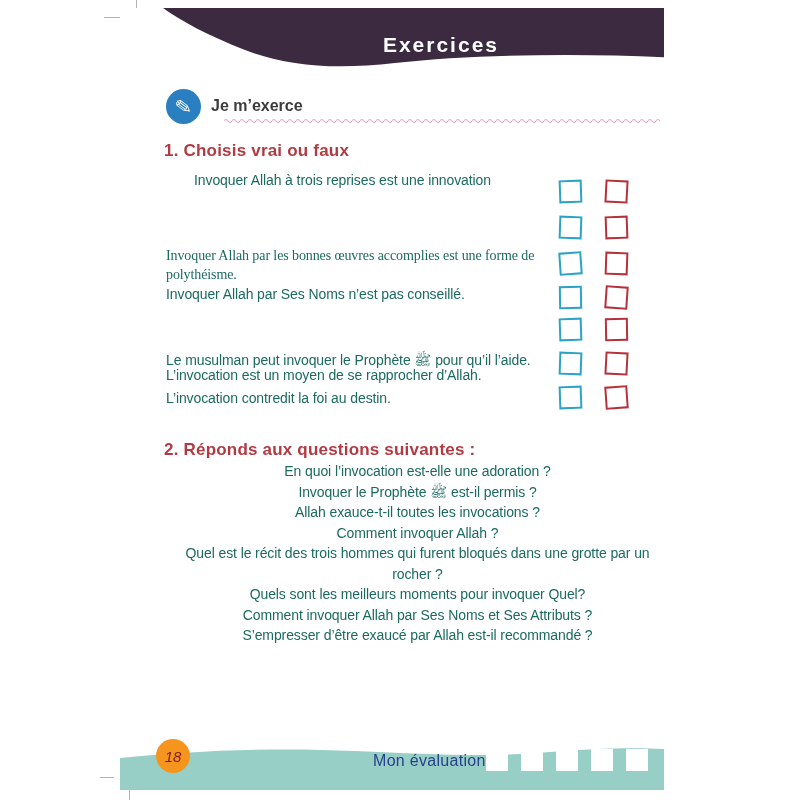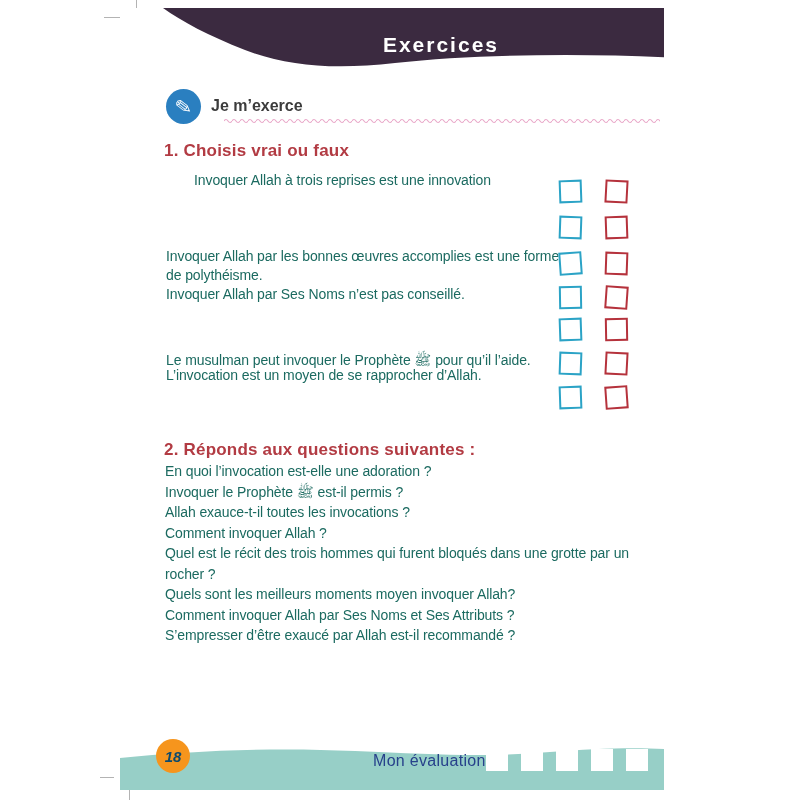--- a/index.html
+++ b/index.html
@@ -23,44 +23,44 @@
 
   
   .sec-head{position:absolute;left:164px;font-size:17px;font-weight:bold;color:#b23b43;
     letter-spacing:0.2px;}
   .sec1{top:141px;}
   .sec2{top:440px;}
 
   
   .stmt{position:absolute;left:166px;width:394px;font-size:14px;line-height:18.5px;
     color:#1b6a60;letter-spacing:-0.1px;}
-  .st1{top:171px;margin-left:28px;} .st2{top:209px;} .st3{top:247px;} .st4{top:285px;}
+  .st1{top:171px;margin-left:28px;} .st2{top:209px;} .st3{top:247px;font-family:Liberation Serif, serif;} .st4{top:285px;}
   .st5{top:318px;margin-top:48px;} .st6{top:351px;} .st7{top:389px;}
 
   
   .cb{position:absolute;width:19px;height:19px;border:2px solid;background:#fff;}
   .cb.blue{border-color:#2ba3c6;}
   .cb.red{border-color:#b5323c;}
   .cbt1{top:180px;} .cbt2{top:216px;} .cbt3{top:252px;} .cbt4{top:286px;}
   .cbt5{top:318px;} .cbt6{top:352px;} .cbt7{top:386px;}
   .cbl{left:559px;} .cbr{left:605px;}
   .rotA{transform:rotate(-2deg);} .rotB{transform:rotate(3deg);}
   .rotC{transform:rotate(-4deg);} .rotD{transform:rotate(2deg);}
   .rotE{transform:rotate(-1deg);} .rotF{transform:rotate(4deg);}
 
   
   .questions{position:absolute;left:165px;top:461px;width:505px;font-size:14px;
     color:#1b6a60;letter-spacing:-0.1px;}
-  .questions .q{line-height:20.5px;}
+  .questions .q{line-height:20.5px;text-align:center;}
 
   
   .footer-svg{position:absolute;left:120px;top:744px;}
   .page-badge{position:absolute;left:156px;top:739px;width:34px;height:34px;border-radius:50%;
     background:#f6951d;display:flex;align-items:center;justify-content:center;}
-  .page-badge span{color:#0c4a6e;font-size:15px;font-weight:bold;font-style:italic;}
+  .page-badge span{color:#7f1d1d;font-size:15px;font-weight:normal;font-style:italic;}
   .eval-label{position:absolute;left:373px;top:752px;font-size:16px;color:#27418b;
     letter-spacing:0.3px;}
   .rating-box{position:absolute;top:749px;width:22px;height:22px;background:#ffffff;}
   .rb1{left:486px;} .rb2{left:521px;} .rb3{left:556px;} .rb4{left:591px;} .rb5{left:626px;}
 </style>
 </head>
 <body>
 
 <div class="page">
 
@@ -91,20 +91,21 @@
     <rect width="436" height="9" fill="url(#wave)"></rect>
   </svg>
 
   <div class="sec-head sec1">1. Choisis vrai ou faux</div>
 
   <div class="stmt st1">Invoquer Allah à trois reprises est une innovation</div>
   <div class="stmt st3">Invoquer Allah par les bonnes œuvres accomplies est une forme de polythéisme.</div>
   <div class="stmt st4">Invoquer Allah par Ses Noms n’est pas conseillé.</div>
   <div class="stmt st5">L’invocation est un moyen de se rapprocher d’Allah.</div>
   <div class="stmt st6">Le musulman peut invoquer le Prophète ﷺ pour qu’il l’aide.</div>
+  <div class="stmt st7">L’invocation contredit la foi au destin.</div>
 
   <div class="cb blue cbl cbt1 rotA"></div>
   <div class="cb red  cbr cbt1 rotB"></div>
   <div class="cb blue cbl cbt2 rotD"></div>
   <div class="cb red  cbr cbt2 rotA"></div>
   <div class="cb blue cbl cbt3 rotC"></div>
   <div class="cb red  cbr cbt3 rotD"></div>
   <div class="cb blue cbl cbt4 rotE"></div>
   <div class="cb red  cbr cbt4 rotF"></div>
   <div class="cb blue cbl cbt5 rotA"></div>
@@ -114,21 +115,21 @@
   <div class="cb blue cbl cbt7 rotA"></div>
   <div class="cb red  cbr cbt7 rotC"></div>
 
   <div class="sec-head sec2">2. Réponds aux questions suivantes :</div>
   <div class="questions">
     <div class="q">En quoi l’invocation est-elle une adoration ?</div>
     <div class="q">Invoquer le Prophète ﷺ est-il permis ?</div>
     <div class="q">Allah exauce-t-il toutes les invocations ?</div>
     <div class="q">Comment invoquer Allah ?</div>
     <div class="q">Quel est le récit des trois hommes qui furent bloqués dans une grotte par un rocher ?</div>
-    <div class="q">Quels sont les meilleurs moments moyen invoquer Allah?</div>
+    <div class="q">Quels sont les meilleurs moments pour invoquer Quel?</div>
     <div class="q">Comment invoquer Allah par Ses Noms et Ses Attributs ?</div>
     <div class="q">S’empresser d’être exaucé par Allah est-il recommandé ?</div>
   </div>
 
   <svg class="footer-svg" width="555" height="46" viewBox="0 0 555 46">
     <path d="M 0 14 C 70 7 150 3 235 7 C 320 11 370 13 430 8 C 480 4 525 3 555 6 L 555 46 L 0 46 Z" fill="#97cfc7"></path>
   </svg>
   <div class="page-badge">
     <span>18</span>
   </div>

